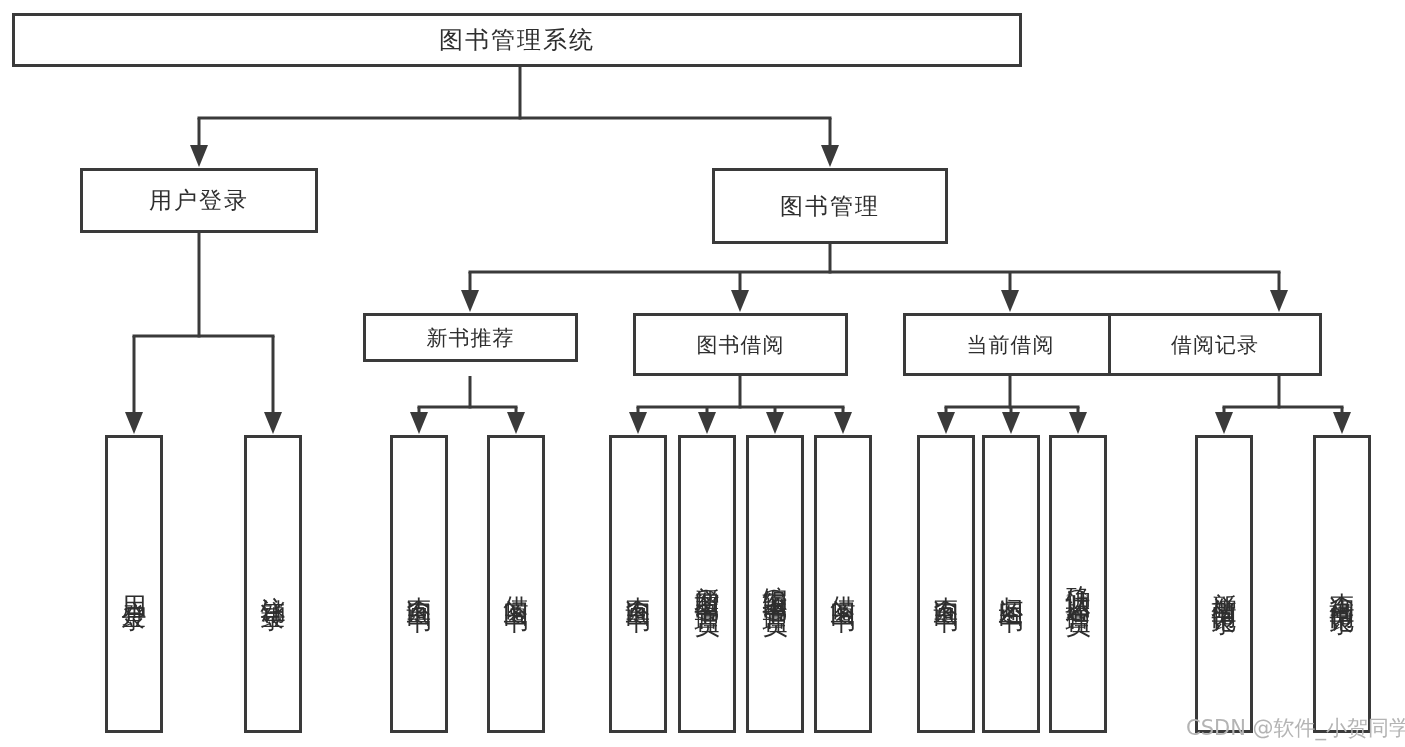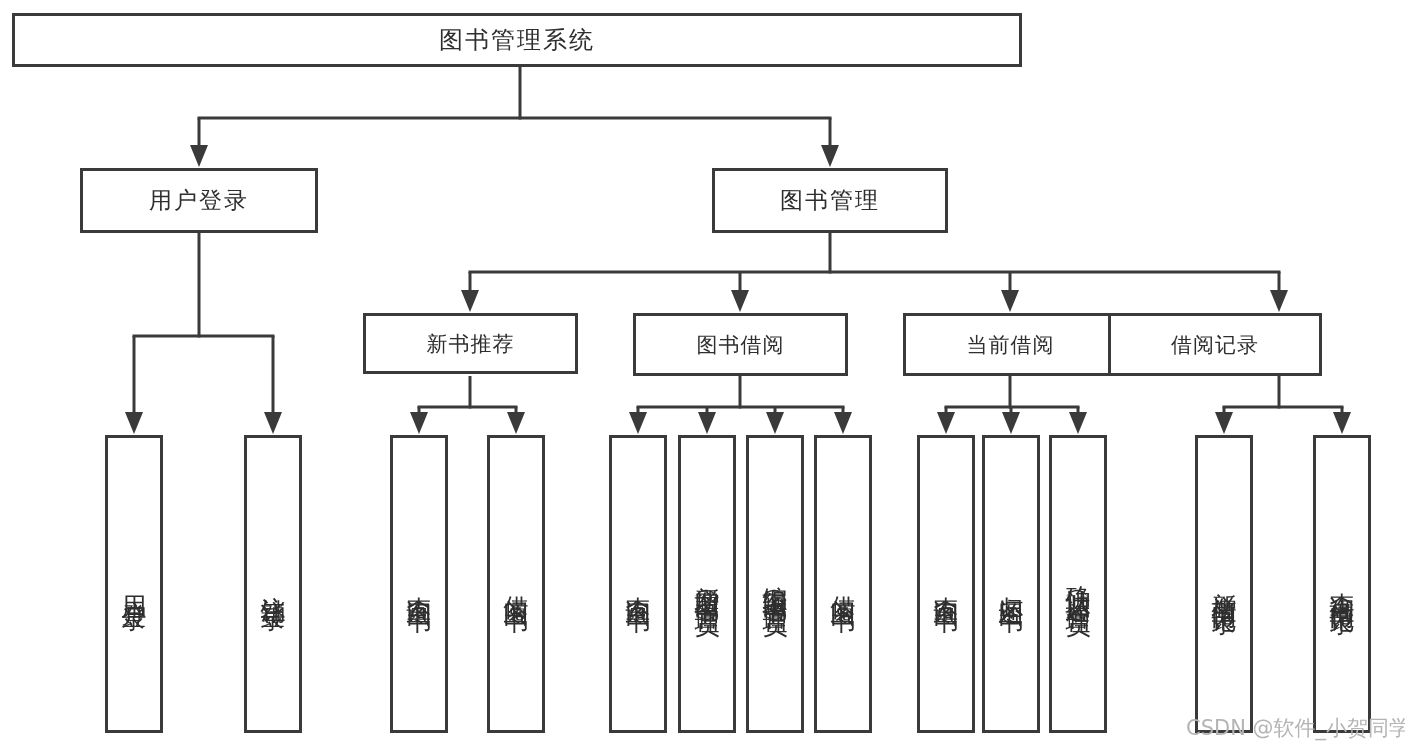--- a/index.html
+++ b/index.html
@@ -120,25 +120,25 @@
     </g>
   </svg>
 
   <div class="box root" style="left:12px; top:13px; width:1010px; height:54px">
     <span>图书管理系统</span>
   </div>
 
   <div class="box lvl2" style="left:80px; top:168px; width:238px; height:65px">
     <span>用户登录</span>
   </div>
-  <div class="box lvl2" style="left:712px; top:168px; width:236px; height:65px">
+  <div class="box lvl2" style="left:712px; top:168px; width:236px; height:76px">
     <span>图书管理</span>
   </div>
 
-  <div class="box lvl3" style="left:363px; top:313px; width:215px; height:61px">
+  <div class="box lvl3" style="left:363px; top:313px; width:215px; height:49px">
     <span>新书推荐</span>
   </div>
   <div class="box lvl3" style="left:903px; top:313px; width:215px; height:63px">
     <span>当前借阅</span>
   </div>
   <div class="box lvl3" style="left:633px; top:313px; width:215px; height:63px">
     <span>图书借阅</span>
   </div>
   <div class="box lvl3" style="left:1108px; top:313px; width:214px; height:63px">
     <span>借阅记录</span>

